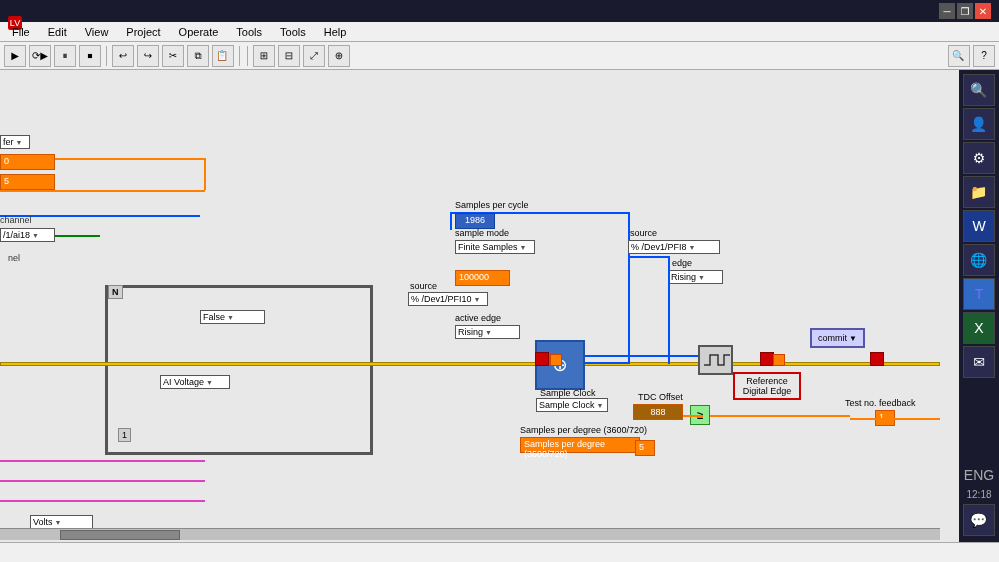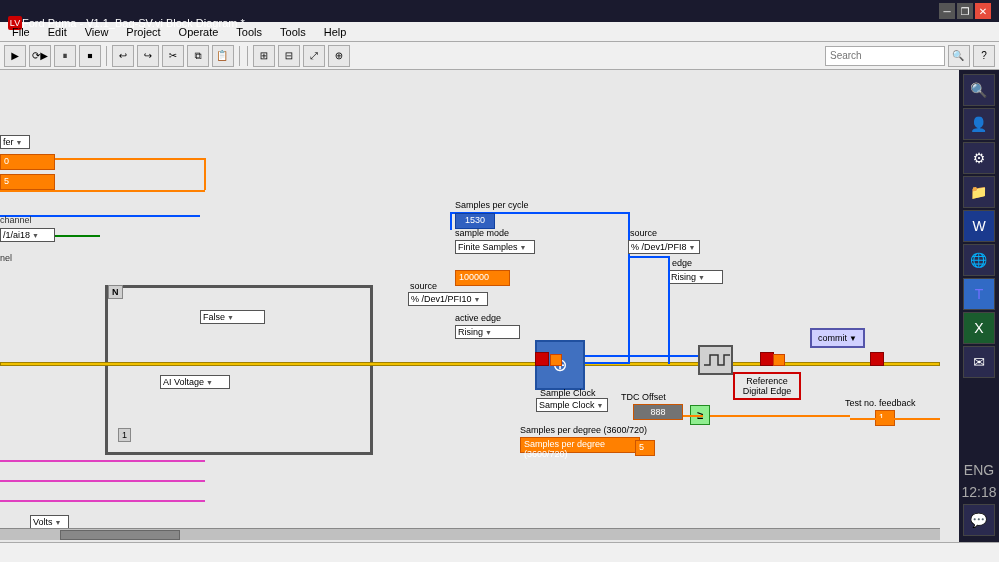--- a/index.html
+++ b/index.html
@@ -208,21 +208,21 @@
     .commit-btn {
       position: absolute;
       background: #d0d0ff;
       border: 2px solid #5555aa;
       font-size: 9px;
       padding: 1px 4px;
       display: flex; align-items: center; justify-content: center;
     }
     .tdc-block {
       position: absolute;
-      background: #737373;
+      background: #a16207;
       border: 1px solid #cc5500;
       font-size: 9px;
       color: white;
       text-align: center;
       padding: 2px 4px;
     }
     .compare-block {
       position: absolute;
       background: #90ee90;
       border: 1px solid #228b22;
@@ -289,21 +289,20 @@
       left: 60px;
       border: 1px solid #666;
     }
   </style>
 </head>
 <body>
 
 <div id="title-bar">
   <div style="display:flex;align-items:center;margin-top:24px;">
     <span style="background:#c00;width:14px;height:14px;display:inline-block;border-radius:2px;font-size:9px;color:white;text-align:center;line-height:14px;">LV</span>
-    <span>Ford Puma - V1.1_Bag-SV.vi Block Diagram *</span>
   </div>
   <div id="title-controls">
     <button class="title-btn">─</button>
     <button class="title-btn">❐</button>
     <button class="title-btn close">✕</button>
   </div>
 </div>
 
 <div id="menu-bar">
   <span class="menu-item">File</span>
@@ -327,21 +326,20 @@
   <button class="tb-btn">✂</button>
   <button class="tb-btn">⧉</button>
   <button class="tb-btn">📋</button>
   <div class="tb-separator"></div>
   <div class="tb-separator"></div>
   <button class="tb-btn">⊞</button>
   <button class="tb-btn">⊟</button>
   <button class="tb-btn">⤢</button>
   <button class="tb-btn">⊕</button>
   <div style="flex:1"></div>
-  <input type="text" id="search-box" placeholder="Search" style="">
   <button class="tb-btn">🔍</button>
   <button class="tb-btn">?</button>
 </div>
 
 <div id="main-layout">
 
   <div id="canvas-area">
     <div id="diagram">
 
       <div class="wire-orange-h" style="top:88px;left:0px;width:205px;"></div>
@@ -365,21 +363,21 @@
         <span>0</span>
       </div>
       <div class="value-block-orange" style="top:104px;left:0px;width:55px;height:16px;">
         <span>5</span>
       </div>
       <div style="position:absolute;top:145px;left:0px;font-size:9px;color:#333;">channel</div>
       <div class="dropdown-block" style="top:158px;left:0px;width:55px;">
         <span>/1/ai18</span>
           <span class="dropdown-arrow">▼</span>
       </div>
-      <div style="position:absolute;top:183px;left:0px;font-size:9px;color:#333;">nel</div>
+      <div style="position:absolute;top:183px;left:8px;font-size:9px;color:#333;">nel</div>
 
       <div class="loop-border" style="top:215px;left:105px;width:268px;height:170px;"></div>
 
       <div style="position:absolute;top:215px;left:108px;background:#d0d0d0;border:1px solid #888;padding:1px 3px;font-size:9px;font-weight:bold;">N</div>
 
       <div class="dropdown-block" style="top:240px;left:200px;width:65px;">
         <span>False</span>
           <span class="dropdown-arrow">▼</span>
       </div>
 
@@ -394,21 +392,21 @@
 
       <div class="wire-yellow-h" style="top:292px;left:0px;width:940px;"></div>
 
       <div class="wire-blue-h" style="top:142px;left:450px;width:180px;"></div>
       <div class="wire-blue-v" style="top:142px;left:450px;height:18px;"></div>
       <div class="wire-blue-v" style="top:142px;left:628px;height:150px;"></div>
       <div class="wire-blue-h" style="top:292px;left:580px;width:50px;"></div>
 
       <div class="block-label" style="top:130px;left:455px;">Samples per cycle</div>
       <div class="value-block-blue" style="top:143px;left:455px;width:40px;height:16px;">
-        <span>1530</span>
+        <span>1986</span>
       </div>
 
       <div class="block-label" style="top:158px;left:455px;">sample mode</div>
       <div class="dropdown-block" style="top:170px;left:455px;width:80px;">
         <span>Finite Samples</span>
           <span class="dropdown-arrow">▼</span>
       </div>
 
       <div class="block-label" style="top:204px;left:455px;">rate</div>
       <div class="value-block-orange" style="top:200px;left:455px;width:55px;height:16px;">
@@ -421,21 +419,21 @@
           <span class="dropdown-arrow">▼</span>
       </div>
 
       <div class="block-label" style="top:243px;left:455px;">active edge</div>
       <div class="dropdown-block" style="top:255px;left:455px;width:65px;">
         <span>Rising</span>
           <span class="dropdown-arrow">▼</span>
       </div>
 
       <div class="block-label" style="top:158px;left:630px;">source</div>
-      <div class="dropdown-block" style="top:170px;left:628px;width:72px;">
+      <div class="dropdown-block" style="top:170px;left:628px;width:92px;">
         <span>% /Dev1/PFI8</span>
           <span class="dropdown-arrow">▼</span>
       </div>
 
       <div class="block-label" style="top:188px;left:672px;">edge</div>
       <div class="dropdown-block" style="top:200px;left:668px;width:55px;">
         <span>Rising</span>
           <span class="dropdown-arrow">▼</span>
       </div>
 
@@ -470,21 +468,21 @@
       <div class="ref-digital-block" style="top:302px;left:733px;width:68px;">
         <div>Reference</div>
         <div>Digital Edge</div>
       </div>
 
       <div class="commit-btn" style="top:258px;left:810px;width:55px;height:20px;">
         <span>commit</span>
           <span style="font-size:8px;margin-left:2px;">▼</span>
       </div>
 
-      <div class="block-label" style="top:322px;left:621px;">TDC Offset</div>
+      <div class="block-label" style="top:322px;left:638px;">TDC Offset</div>
       <div class="tdc-block" style="top:334px;left:633px;width:50px;">
         <span>888</span>
       </div>
 
       <div class="compare-block" style="top:335px;left:690px;width:20px;height:20px;">≥</div>
 
       <div class="wire-orange-h" style="top:345px;left:683px;width:20px;"></div>
       <div class="wire-orange-h" style="top:345px;left:710px;width:140px;"></div>
 
       <div class="block-label" style="top:355px;left:520px;">Samples per degree (3600/720)</div>
@@ -495,21 +493,21 @@
         <span>5</span>
       </div>
 
       <div class="block-label" style="top:328px;left:845px;">Test no. feedback</div>
       <div class="value-block-orange" style="top:340px;left:875px;width:20px;height:16px;">
         <span>1</span>
       </div>
 
       <div class="wire-orange-h" style="top:348px;left:850px;width:90px;"></div>
 
-      <div class="dropdown-block" style="top:445px;left:30px;width:39px;">
+      <div class="dropdown-block" style="top:445px;left:30px;width:63px;">
         <span>Volts</span>
           <span class="dropdown-arrow">▼</span>
       </div>
 
       <div class="scrollbar-h">
         <div class="scrollbar-thumb"></div>
       </div>
 
     </div>
   </div>
@@ -519,20 +517,20 @@
     <div class="taskbar-icon">👤</div>
     <div class="taskbar-icon">⚙</div>
     <div class="taskbar-icon" style="color:#f0c000;">📁</div>
     <div class="taskbar-icon" style="background:#1a3a8e;color:white;">W</div>
     <div class="taskbar-icon">🌐</div>
     <div class="taskbar-icon active" style="color:#7070ff;">T</div>
     <div class="taskbar-icon" style="background:#1a5c2e;color:white;">X</div>
     <div class="taskbar-icon">✉</div>
     <div style="flex:1;"></div>
     <div style="color:#aaa;font-size:14px;text-align:center;padding:2px;">ENG</div>
-    <div style="color:#aaa;font-size:14px;text-align:center;padding:2px;">12:18</div>
+    <div style="color:#aaa;font-size:10px;text-align:center;padding:2px;">12:18</div>
     <div class="taskbar-icon" style="margin-bottom:2px;">💬</div>
   </div>
 </div>
 
 <div id="status-bar">
   <span></span>
 </div>
 
 </body></html>

